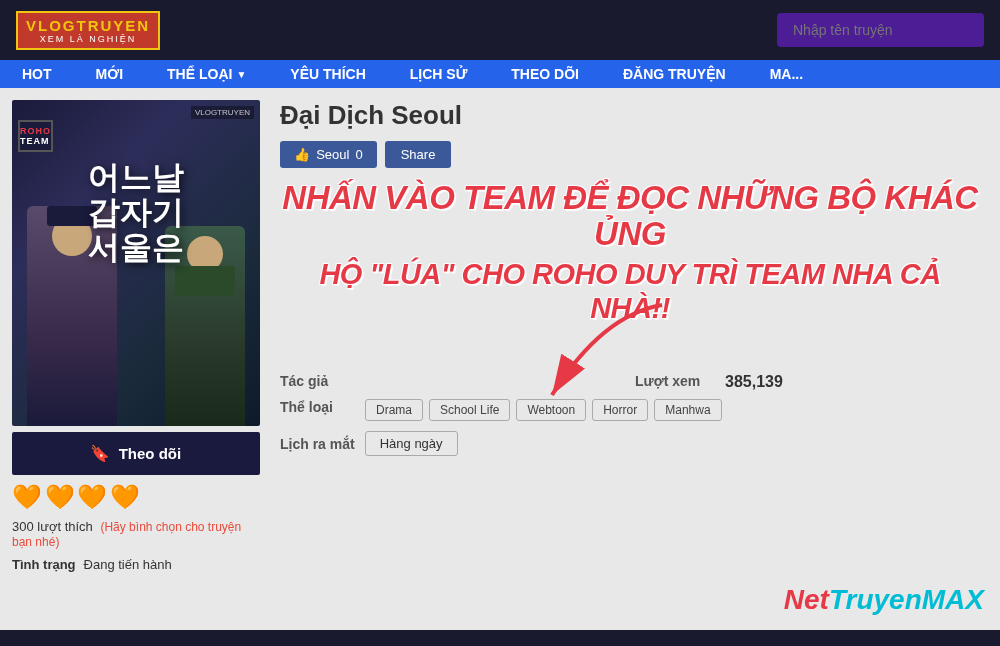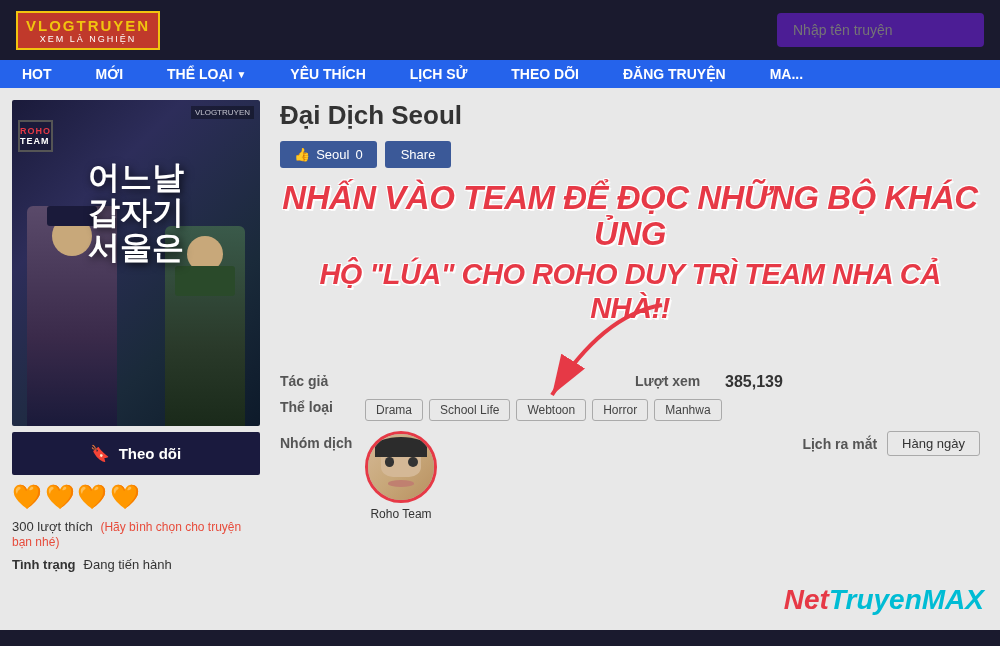--- a/index.html
+++ b/index.html
@@ -120,36 +120,20 @@
         <span style="border:1px solid #aaa;color:#444;padding:3px 10px;border-radius:3px;font-size:12px;cursor:pointer;">Drama</span>
         <span style="border:1px solid #aaa;color:#444;padding:3px 10px;border-radius:3px;font-size:12px;cursor:pointer;">School Life</span>
         <span style="border:1px solid #aaa;color:#444;padding:3px 10px;border-radius:3px;font-size:12px;cursor:pointer;">Webtoon</span>
         <span style="border:1px solid #aaa;color:#444;padding:3px 10px;border-radius:3px;font-size:12px;cursor:pointer;">Horror</span>
         <span style="border:1px solid #aaa;color:#444;padding:3px 10px;border-radius:3px;font-size:12px;cursor:pointer;">Manhwa</span>
       </div>
     </div>
 
     <div style="display:flex;justify-content:space-between;align-items:flex-start;margin-top:10px;">
 
-      <div style="display:flex;gap:10px;align-items:flex-start;">
-        <span style="color:#555;font-size:14px;font-weight:bold;min-width:75px;flex-shrink:0;margin-top:4px;">Nhóm dịch</span>
-        <div style="display:flex;flex-direction:column;align-items:center;gap:4px;cursor:pointer;">
-          <div style="width:72px;height:72px;border:3px solid #e63946;border-radius:50%;overflow:hidden;background:#bbb;position:relative;cursor:pointer;">
-
-            <div style="width:100%;height:100%;background:linear-gradient(135deg,#d4b896 0%,#c8a87a 50%,#b89060 100%);display:flex;align-items:center;justify-content:center;position:relative;">
-              <div style="position:absolute;top:15%;left:20%;width:60%;height:50%;background:#d4b896;border-radius:40% 40% 30% 30%;"></div>
-              <div style="position:absolute;top:5%;left:10%;width:80%;height:30%;background:#2c2c2c;border-radius:50%50%0 0;"></div>
-              <div style="position:absolute;top:35%;left:25%;width:15%;height:15%;background:#333;border-radius:50%;"></div>
-              <div style="position:absolute;top:35%;right:25%;width:15%;height:15%;background:#333;border-radius:50%;"></div>
-              <div style="position:absolute;bottom:20%;left:30%;width:40%;height:10%;background:#c08070;border-radius:50%;"></div>
-            </div>
-          </div>
-          <span style="font-size:12px;color:#333;text-align:center;">Roho Team</span>
-        </div>
-      </div>
 
       <div style="display:flex;gap:10px;align-items:center;">
         <span style="color:#555;font-size:14px;font-weight:bold;">Lịch ra mắt</span>
         <span style="border:1px solid #aaa;padding:4px 14px;font-size:13px;color:#333;border-radius:3px;">Hàng ngày</span>
       </div>
     </div>
 
     <div style="position:absolute;top:195px;left:250px;z-index:6;pointer-events:none;">
       <svg width="160" height="120" viewBox="0 0 160 120">
         <defs>

